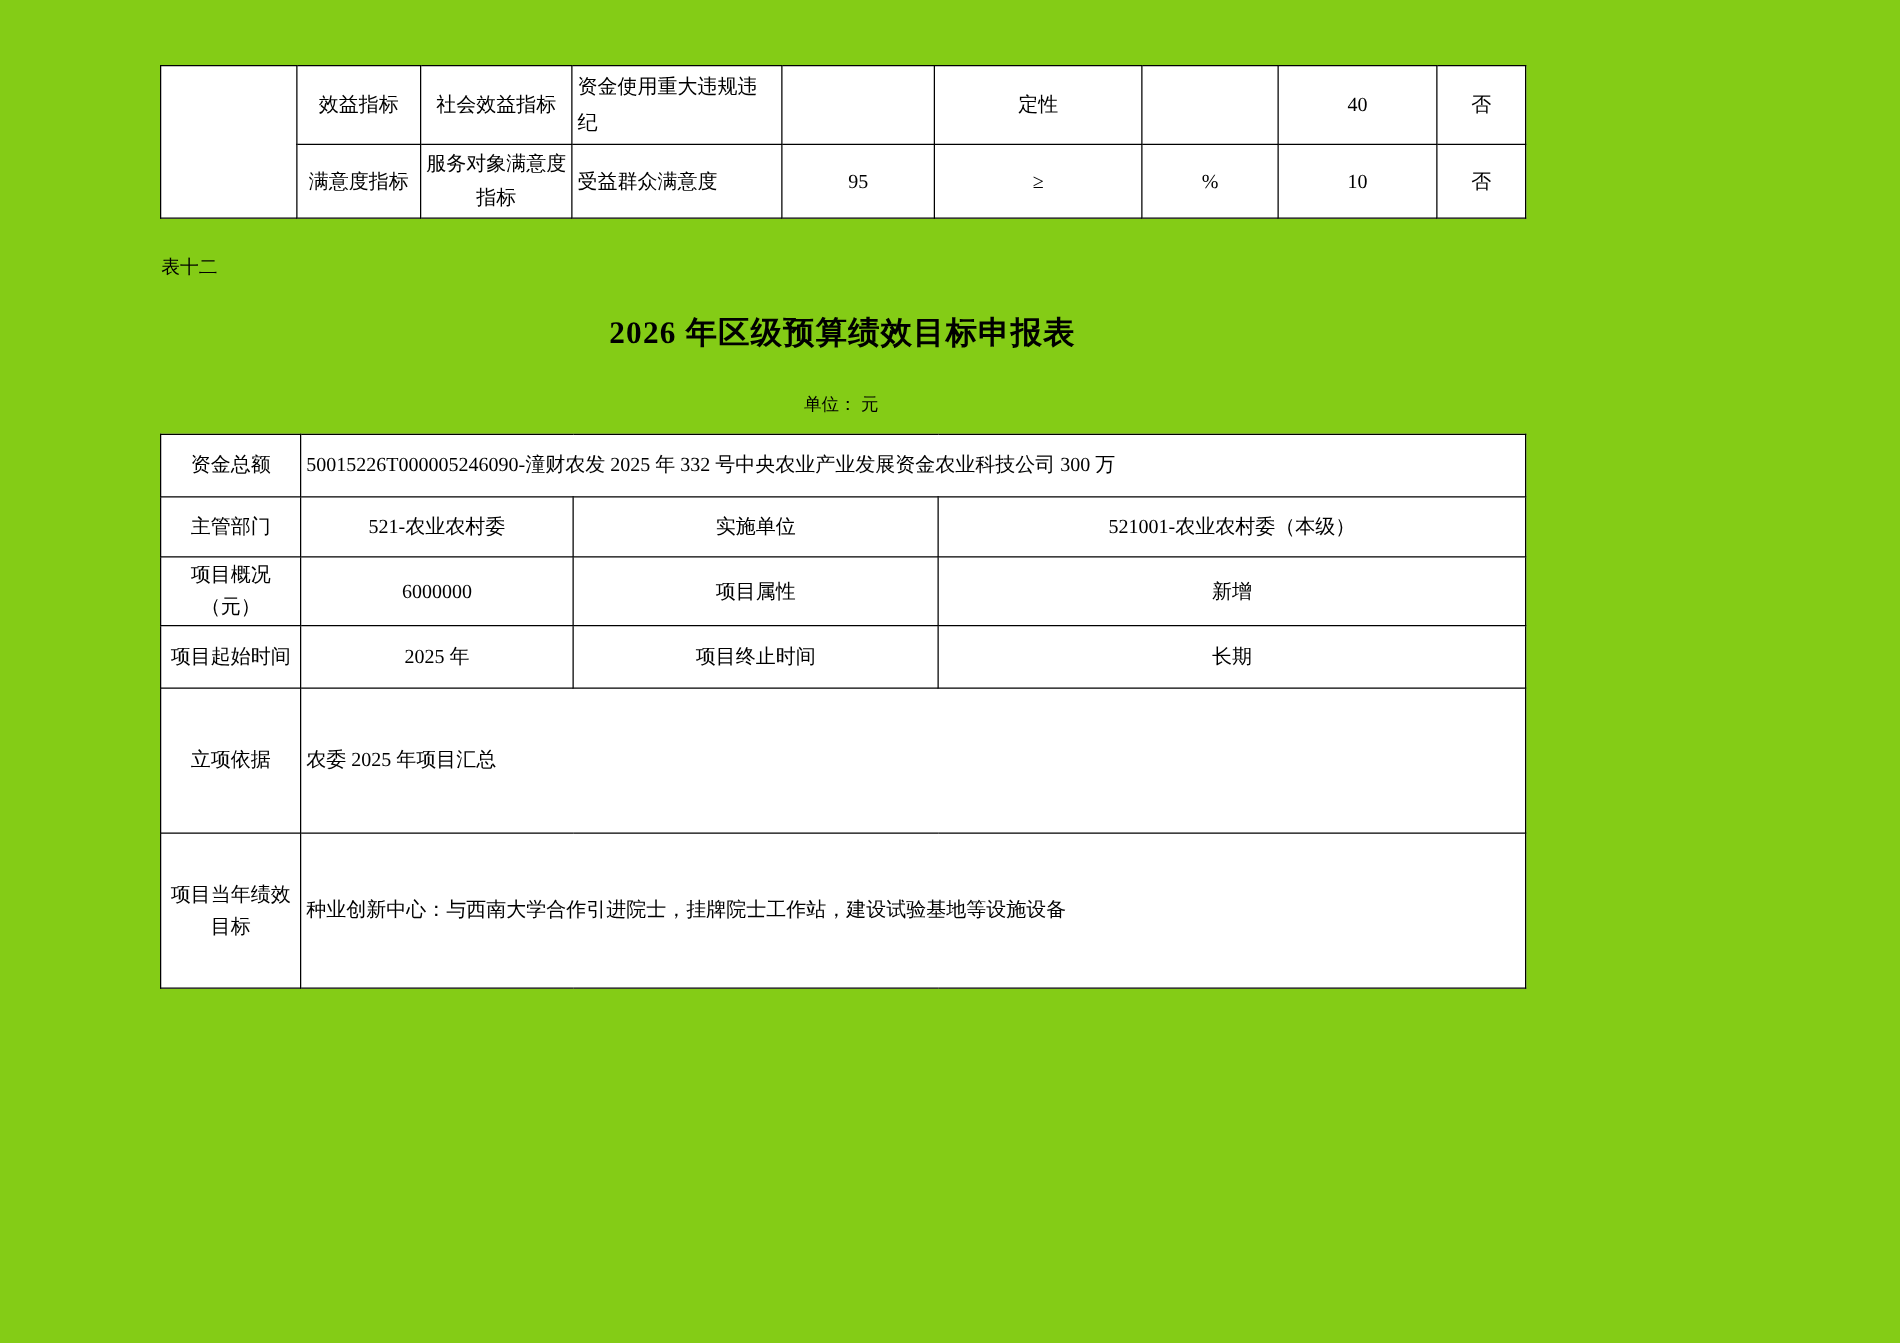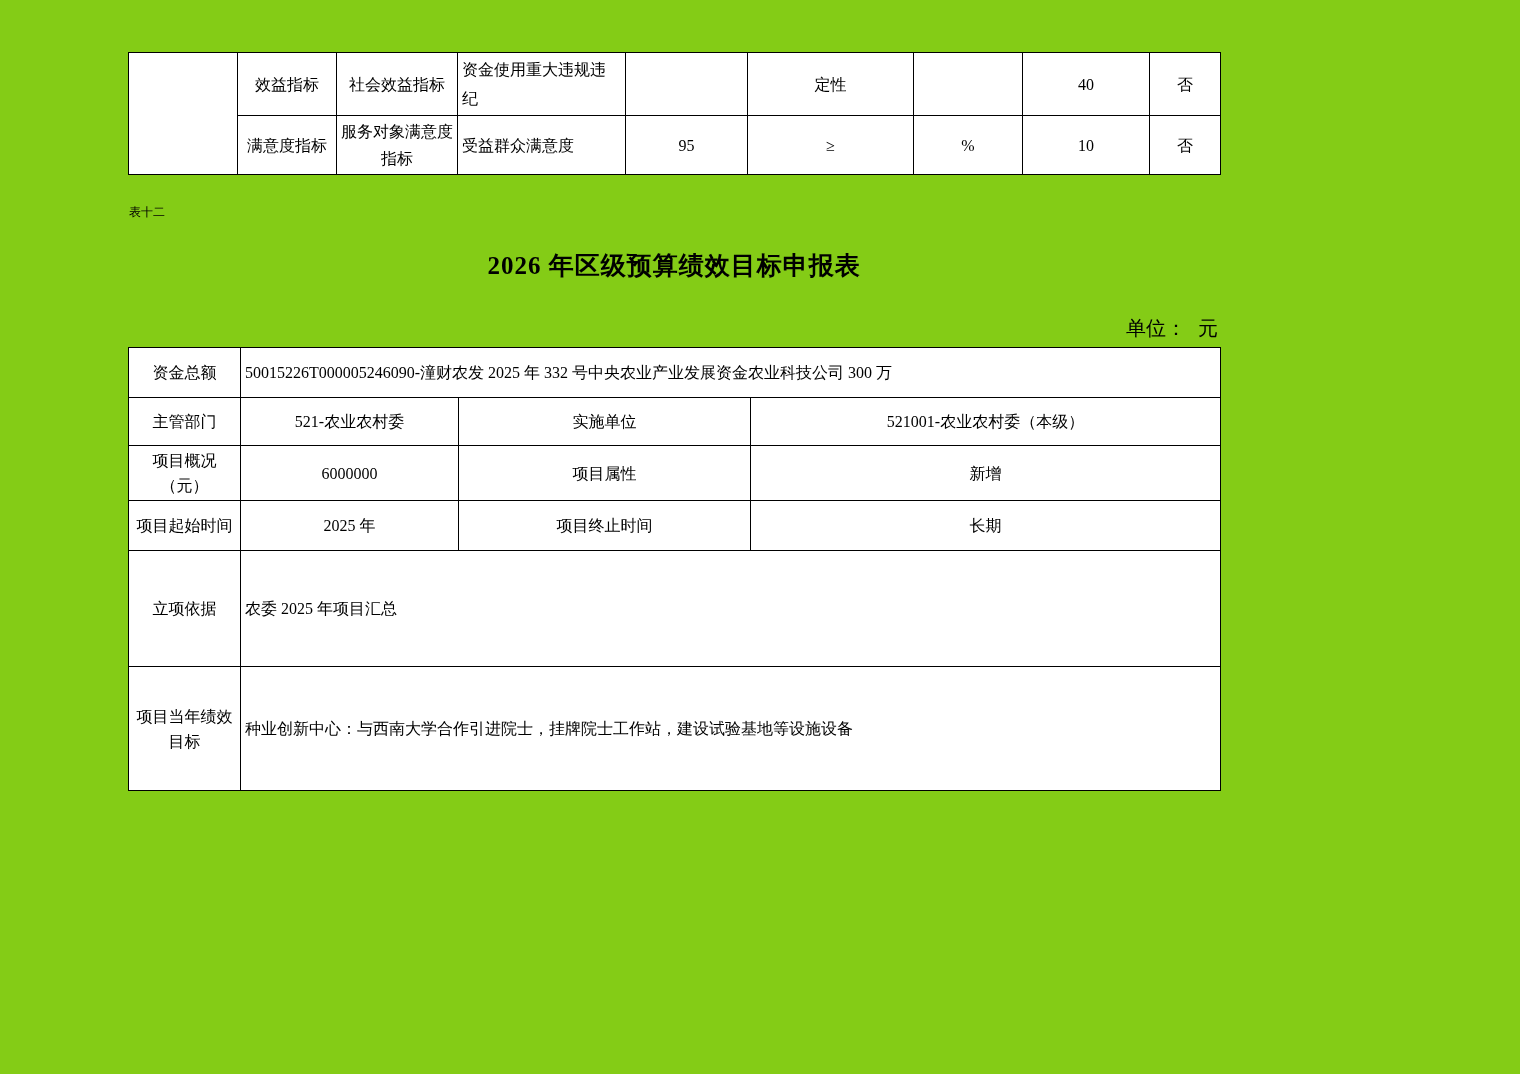--- a/index.html
+++ b/index.html
@@ -22,26 +22,26 @@
   .lft { text-align:left; vertical-align:middle; padding:2px 4px; }
 
   
   .top-table { position:absolute; left:128px; top:52px; width:1092px; }
   .top-table td { line-height:27px; }
   .top-table tr.row-a { height:60px; }
   .top-table tr.row-b { height:54px; }
   .top-table td.wrap-top { vertical-align:middle; line-height:29px; }
 
   
-  .caption { position:absolute; left:129px; top:204px; font-size:12px; }
+  .caption { position:absolute; left:129px; top:204px; font-size:15px; }
   .title {
     position:absolute; left:128px; top:249px; width:1092px;
     text-align:center; font-size:25px; font-weight:bold; letter-spacing:1px;
   }
-  .unit-note { position:absolute; left:128px; top:315px; width:1090px; text-align:right; font-size:20px;font-family:Liberation Mono, monospace; }
+  .unit-note { position:absolute; left:128px; top:315px; width:1090px; text-align:center; font-size:14px; }
 
   
   .main-table { position:absolute; left:128px; top:347px; width:1092px; }
   .main-table td { line-height:25px; }
   .main-table tr.r-name  { height:50px; }
   .main-table tr.r-dept  { height:48px; }
   .main-table tr.r-amt   { height:48px; }
   .main-table tr.r-time  { height:50px; }
   .main-table tr.r-ovv   { height:120px; }
   .main-table tr.r-basis { height:116px; }

